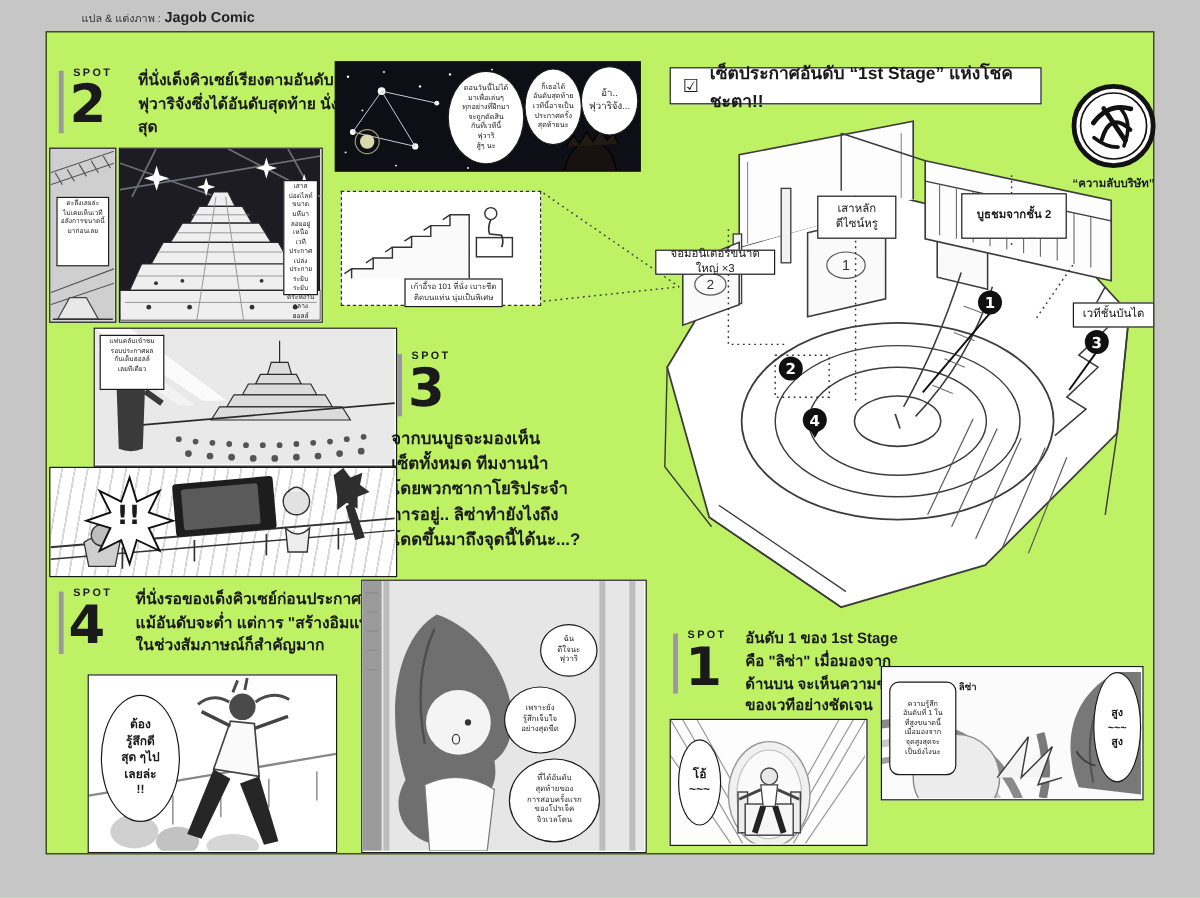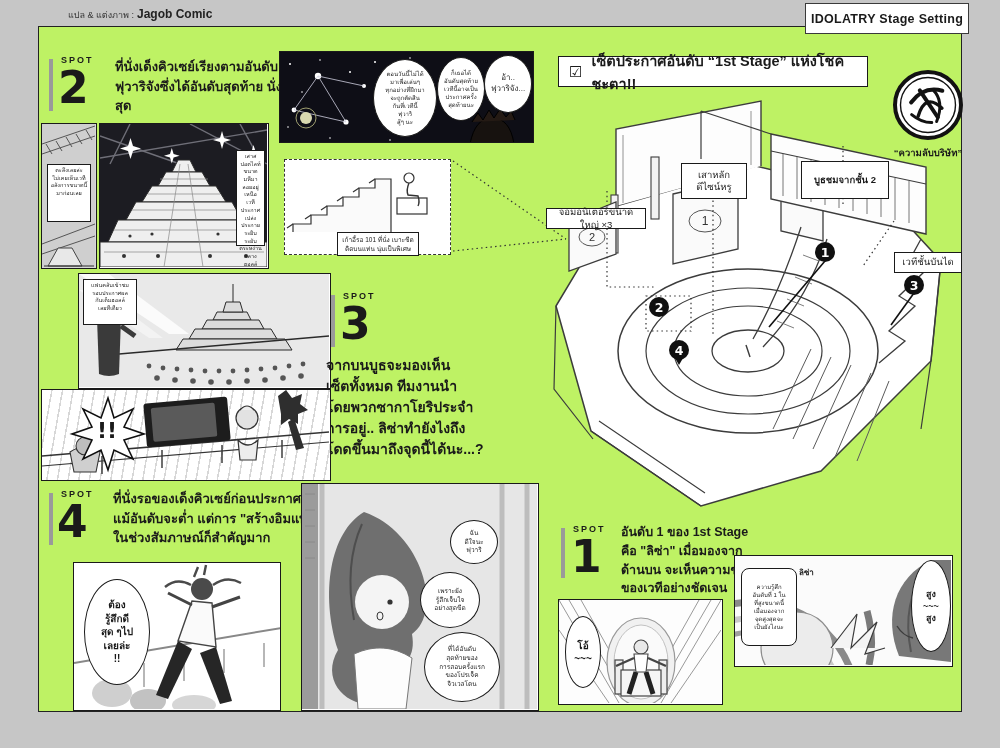--- a/index.html
+++ b/index.html
@@ -27,23 +27,20 @@
 </style>
 </head>
 <body>
 
 <div class="canvas">
 
   <div class="credit">
     <span>แปล &amp; แต่งภาพ :</span><b>Jagob Comic</b>
   </div>
 
-  <div class="badge">
-    <span>IDOLATRY Stage Setting</span>
-  </div>
 
   <div class="page">
 
     <div class="spot-bar" style="left:10px;top:32px;height:52px;"></div>
     <div class="spot-label" style="left:22px;top:28px;">SPOT</div>
     <div class="spot-num" style="left:19px;top:39px;">2</div>
     <div class="spot-text" style="left:76px;top:30px;width:210px;">ที่นั่งเด็งคิวเซย์เรียงตามอันดับ
 ฟุวาริจังซึ่งได้อันดับสุดท้าย นั่งอยู่ริมสุด</div>
 
     <div class="panel" style="left:240px;top:24px;width:255px;height:92px;background:#101018;">

